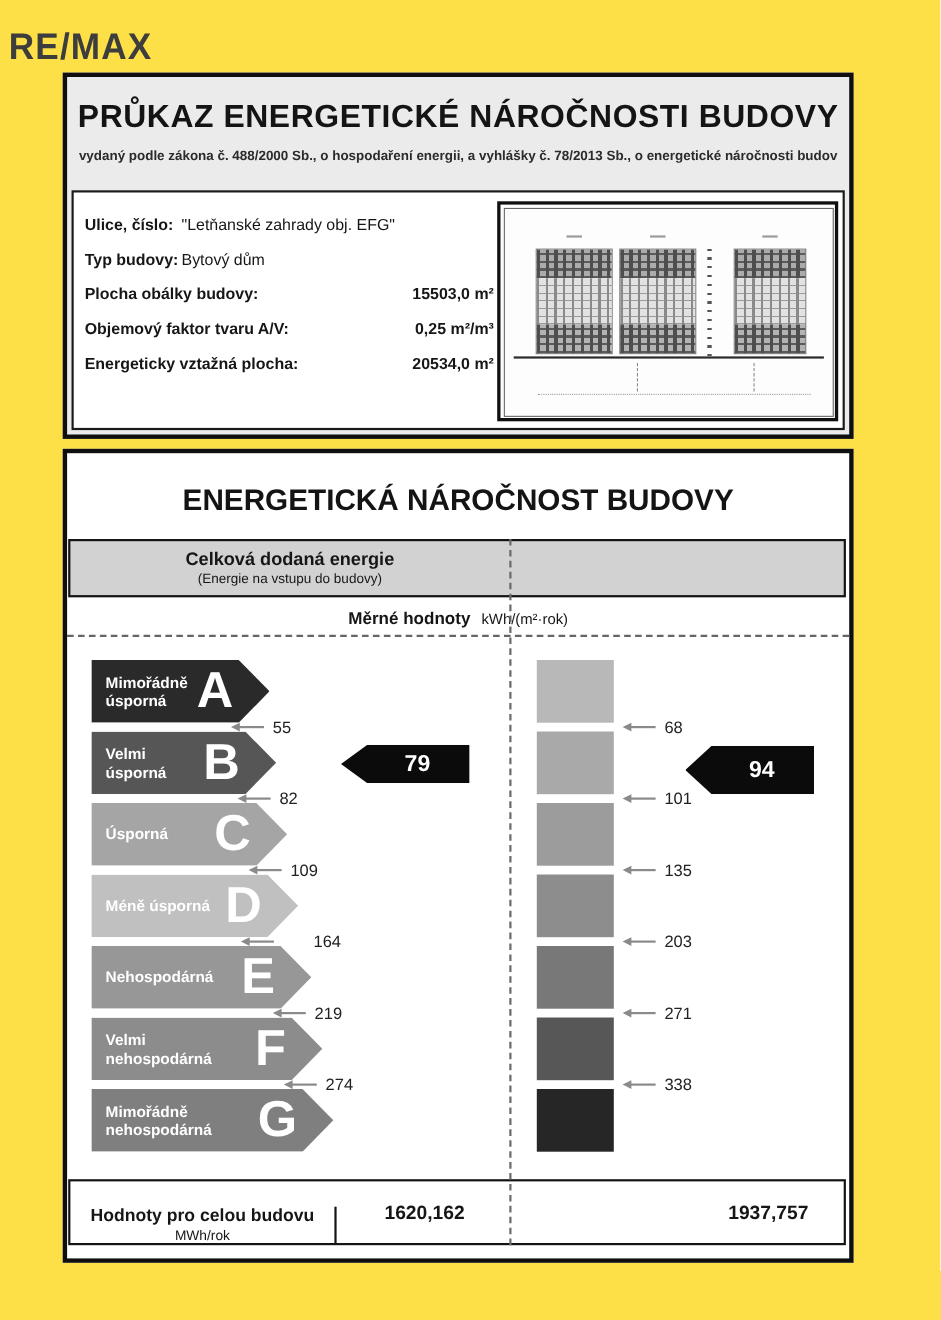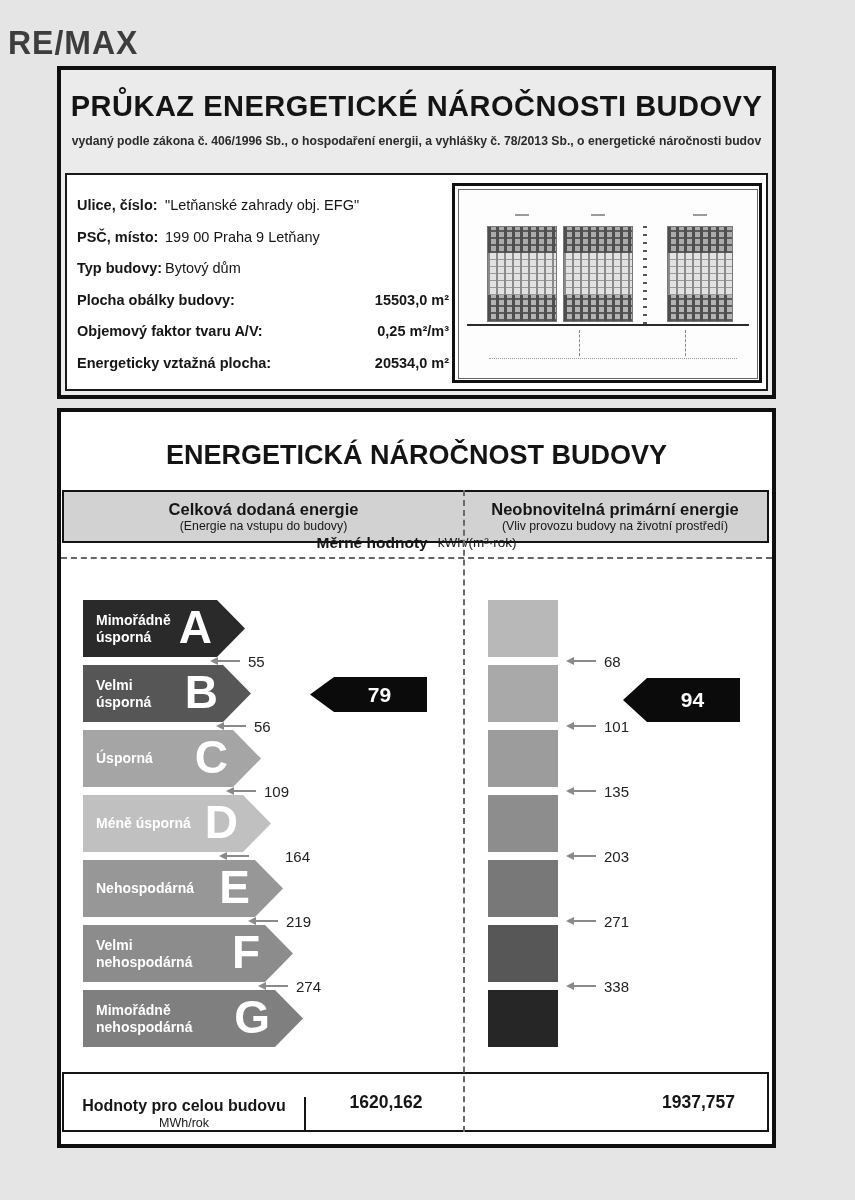--- a/index.html
+++ b/index.html
@@ -1,16 +1,16 @@
 <!DOCTYPE html>
 <html><head>
 <meta charset="utf-8">
 <style>
   html,body{margin:0;padding:0;background:#fff;}
-  .page{position:relative;width:855px;height:1200px;background:#e5e5e5;overflow:hidden;
+  .page{position:relative;width:855px;height:1200px;background:#fde047;overflow:hidden;
         font-family:"Liberation Sans","DejaVu Sans",sans-serif;color:#161616;}
 
   
   .remax{position:absolute;left:8px;top:24px;font-size:32px;font-weight:bold;
          letter-spacing:1px;color:#3d3d3d;z-index:5;transform:scaleY(1.05);}
 
   
   .certbox{position:absolute;left:57px;top:66px;width:719px;height:333px;box-sizing:border-box;
            border:4px solid #0f0f0f;background:#ebebeb;}
   .certbox h1{margin:0;position:absolute;left:0;right:0;top:20px;text-align:center;
@@ -51,21 +51,21 @@
   .enbox{position:absolute;left:57px;top:408px;width:719px;height:740px;box-sizing:border-box;
          border:4px solid #0f0f0f;background:#fff;}
   .enbox h2{margin:0;position:absolute;left:0;right:0;top:28px;text-align:center;
             font-size:27px;font-weight:bold;color:#141414;}
   .colhdr{position:absolute;left:1px;top:78px;width:707px;height:53px;box-sizing:border-box;
           border:2px solid #141414;background:#d2d2d2;display:flex;}
   .colcell{display:flex;flex-direction:column;align-items:center;justify-content:center;line-height:1.25;}
   .colcell .ct{font-size:16.5px;font-weight:bold;}
   .colcell .cs{font-size:12.3px;}
   .vdash{position:absolute;left:402px;top:78px;height:642px;border-left:2px dashed #6a6a6a;z-index:2;}
-  .units{position:absolute;left:0;right:0;top:116px;height:31px;box-sizing:border-box;
+  .units{position:absolute;left:0;right:0;top:136px;height:31px;box-sizing:border-box;
          display:flex;align-items:center;justify-content:center;gap:10px;
          border-bottom:2px dashed #666;}
   .units .ul{font-size:15.5px;font-weight:bold;}
   .units .uu{font-size:13.5px;}
 
   
   .cls{position:absolute;left:22px;height:57px;display:flex;align-items:center;
        clip-path:polygon(0 0,calc(100% - 28px) 0,100% 50%,calc(100% - 28px) 100%,0 100%);}
   .cls-label{padding-left:13px;color:#fff;font-weight:bold;font-size:14px;line-height:1.18;}
   .cls-label span{display:block;}
@@ -103,31 +103,27 @@
 </style>
 </head>
 <body>
 
 <div class="page">
 
   <div class="remax">RE/MAX</div>
 
   <section class="certbox">
     <h1>PRŮKAZ ENERGETICKÉ NÁROČNOSTI BUDOVY</h1>
-    <div class="cert-sub">vydaný podle zákona č. 406/1996 Sb., o hospodaření energii, a vyhlášky č. 78/2013 Sb., o energetické náročnosti budov</div>
+    <div class="cert-sub">vydaný podle zákona č. 488/2000 Sb., o hospodaření energii, a vyhlášky č. 78/2013 Sb., o energetické náročnosti budov</div>
 
     <div class="innerbox">
       <div class="inforows">
         <div class="irow inline">
           <span class="lbl">Ulice, číslo:</span>
           <span class="val">"Letňanské zahrady obj. EFG"</span>
-        </div>
-        <div class="irow inline">
-          <span class="lbl">PSČ, místo:</span>
-          <span class="val">199 00 Praha 9 Letňany</span>
         </div>
         <div class="irow inline">
           <span class="lbl">Typ budovy:</span>
           <span class="val">Bytový dům</span>
         </div>
         <div class="irow spread">
           <span class="lbl">Plocha obálky budovy:</span>
           <span class="val">15503,0 m²</span>
         </div>
         <div class="irow spread">
@@ -173,24 +169,20 @@
   <section class="enbox">
     <h2>ENERGETICKÁ NÁROČNOST BUDOVY</h2>
 
     <div class="vdash"></div>
 
     <div class="colhdr">
       <div class="colcell" style="width:399px;flex:none;">
         <span class="ct">Celková dodaná energie</span>
         <span class="cs">(Energie na vstupu do budovy)</span>
       </div>
-      <div class="colcell" style="flex:1;">
-        <span class="ct">Neobnovitelná primární energie</span>
-        <span class="cs">(Vliv provozu budovy na životní prostředí)</span>
-      </div>
     </div>
 
     <div class="units">
       <span class="ul">Měrné hodnoty</span>
       <span class="uu">kWh/(m²·rok)</span>
     </div>
 
     <div class="cls" style="top: 188px; width: 162px; background-color: rgb(42, 42, 42);">
       <span class="cls-label">
         <span>Mimořádně</span>
@@ -246,21 +238,21 @@
           <i class="head"></i>
           <i class="tail"></i>
         </span>
       <span class="tnum">55</span>
     </div>
     <div class="thr" style="left:155px;top:307px;">
       <span class="tmark">
           <i class="head"></i>
           <i class="tail"></i>
         </span>
-      <span class="tnum">56</span>
+      <span class="tnum">82</span>
     </div>
     <div class="thr" style="left:165px;top:372px;">
       <span class="tmark">
           <i class="head"></i>
           <i class="tail"></i>
         </span>
       <span class="tnum">109</span>
     </div>
     <div class="thr" style="left:158px;top:437px;gap:36px;">
       <span class="tmark">

